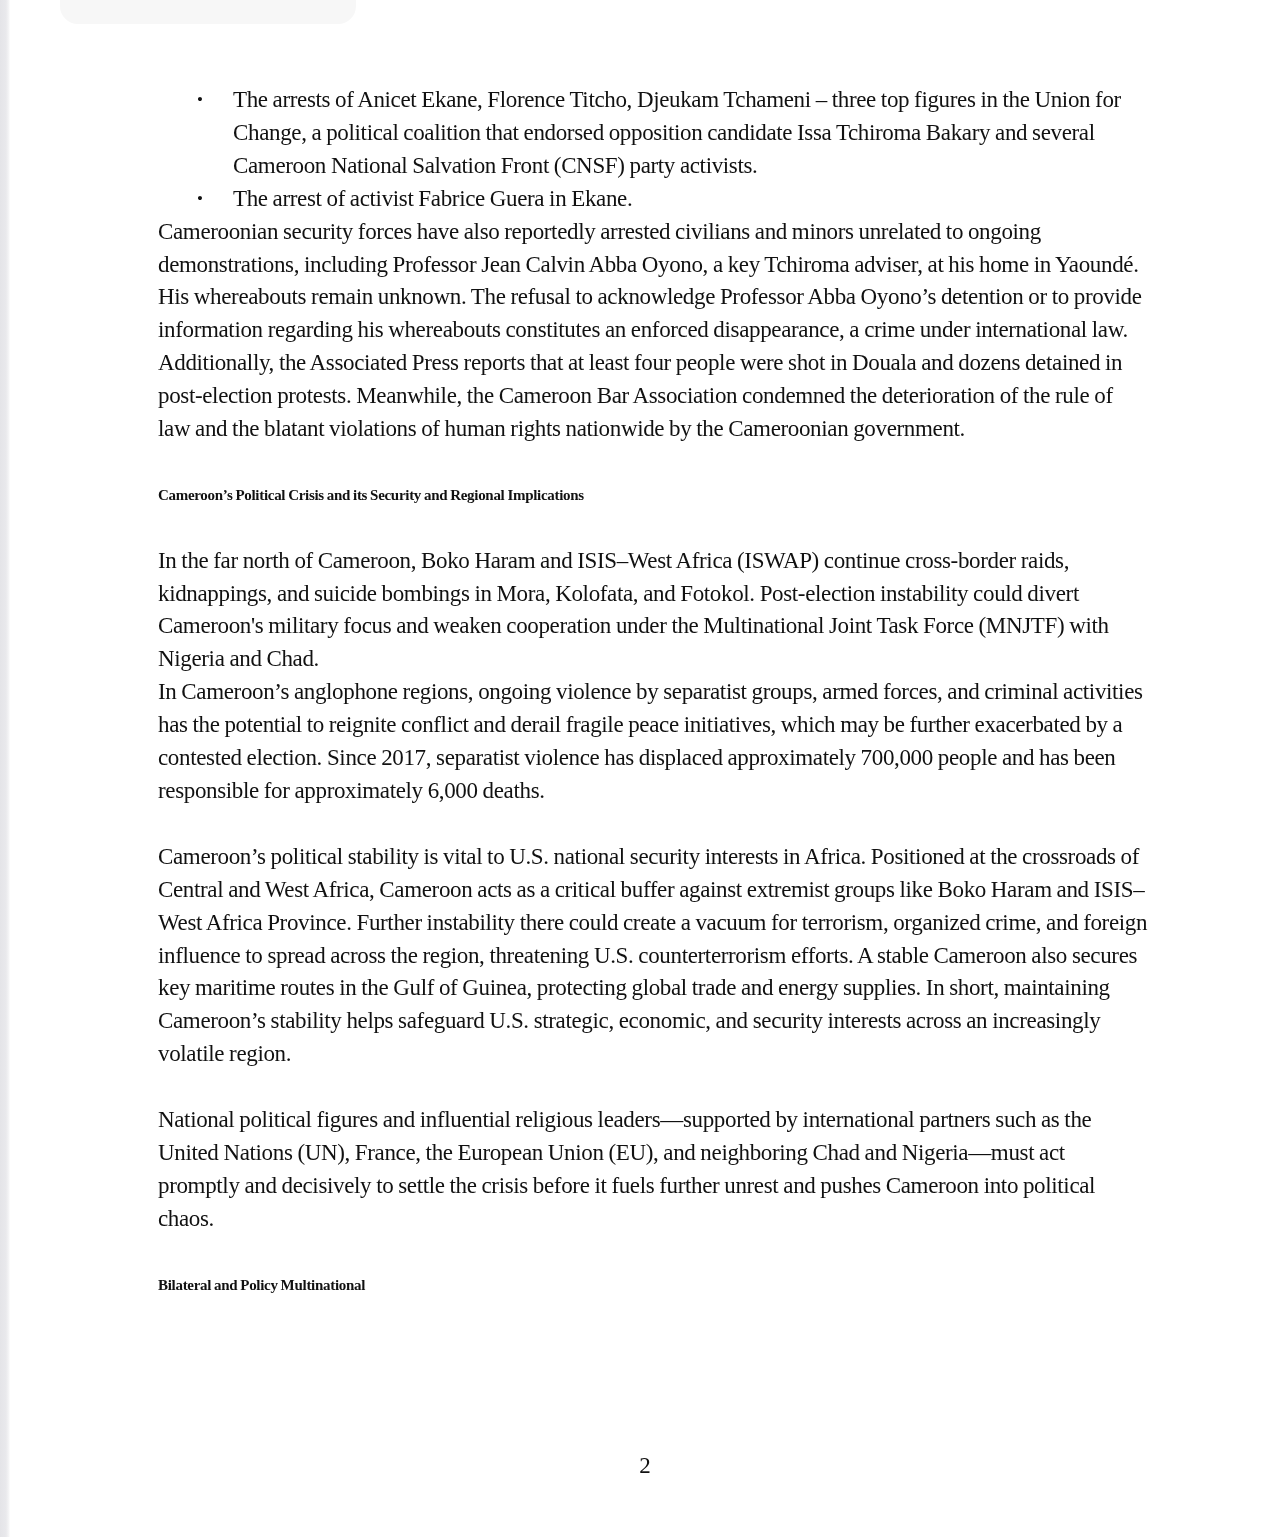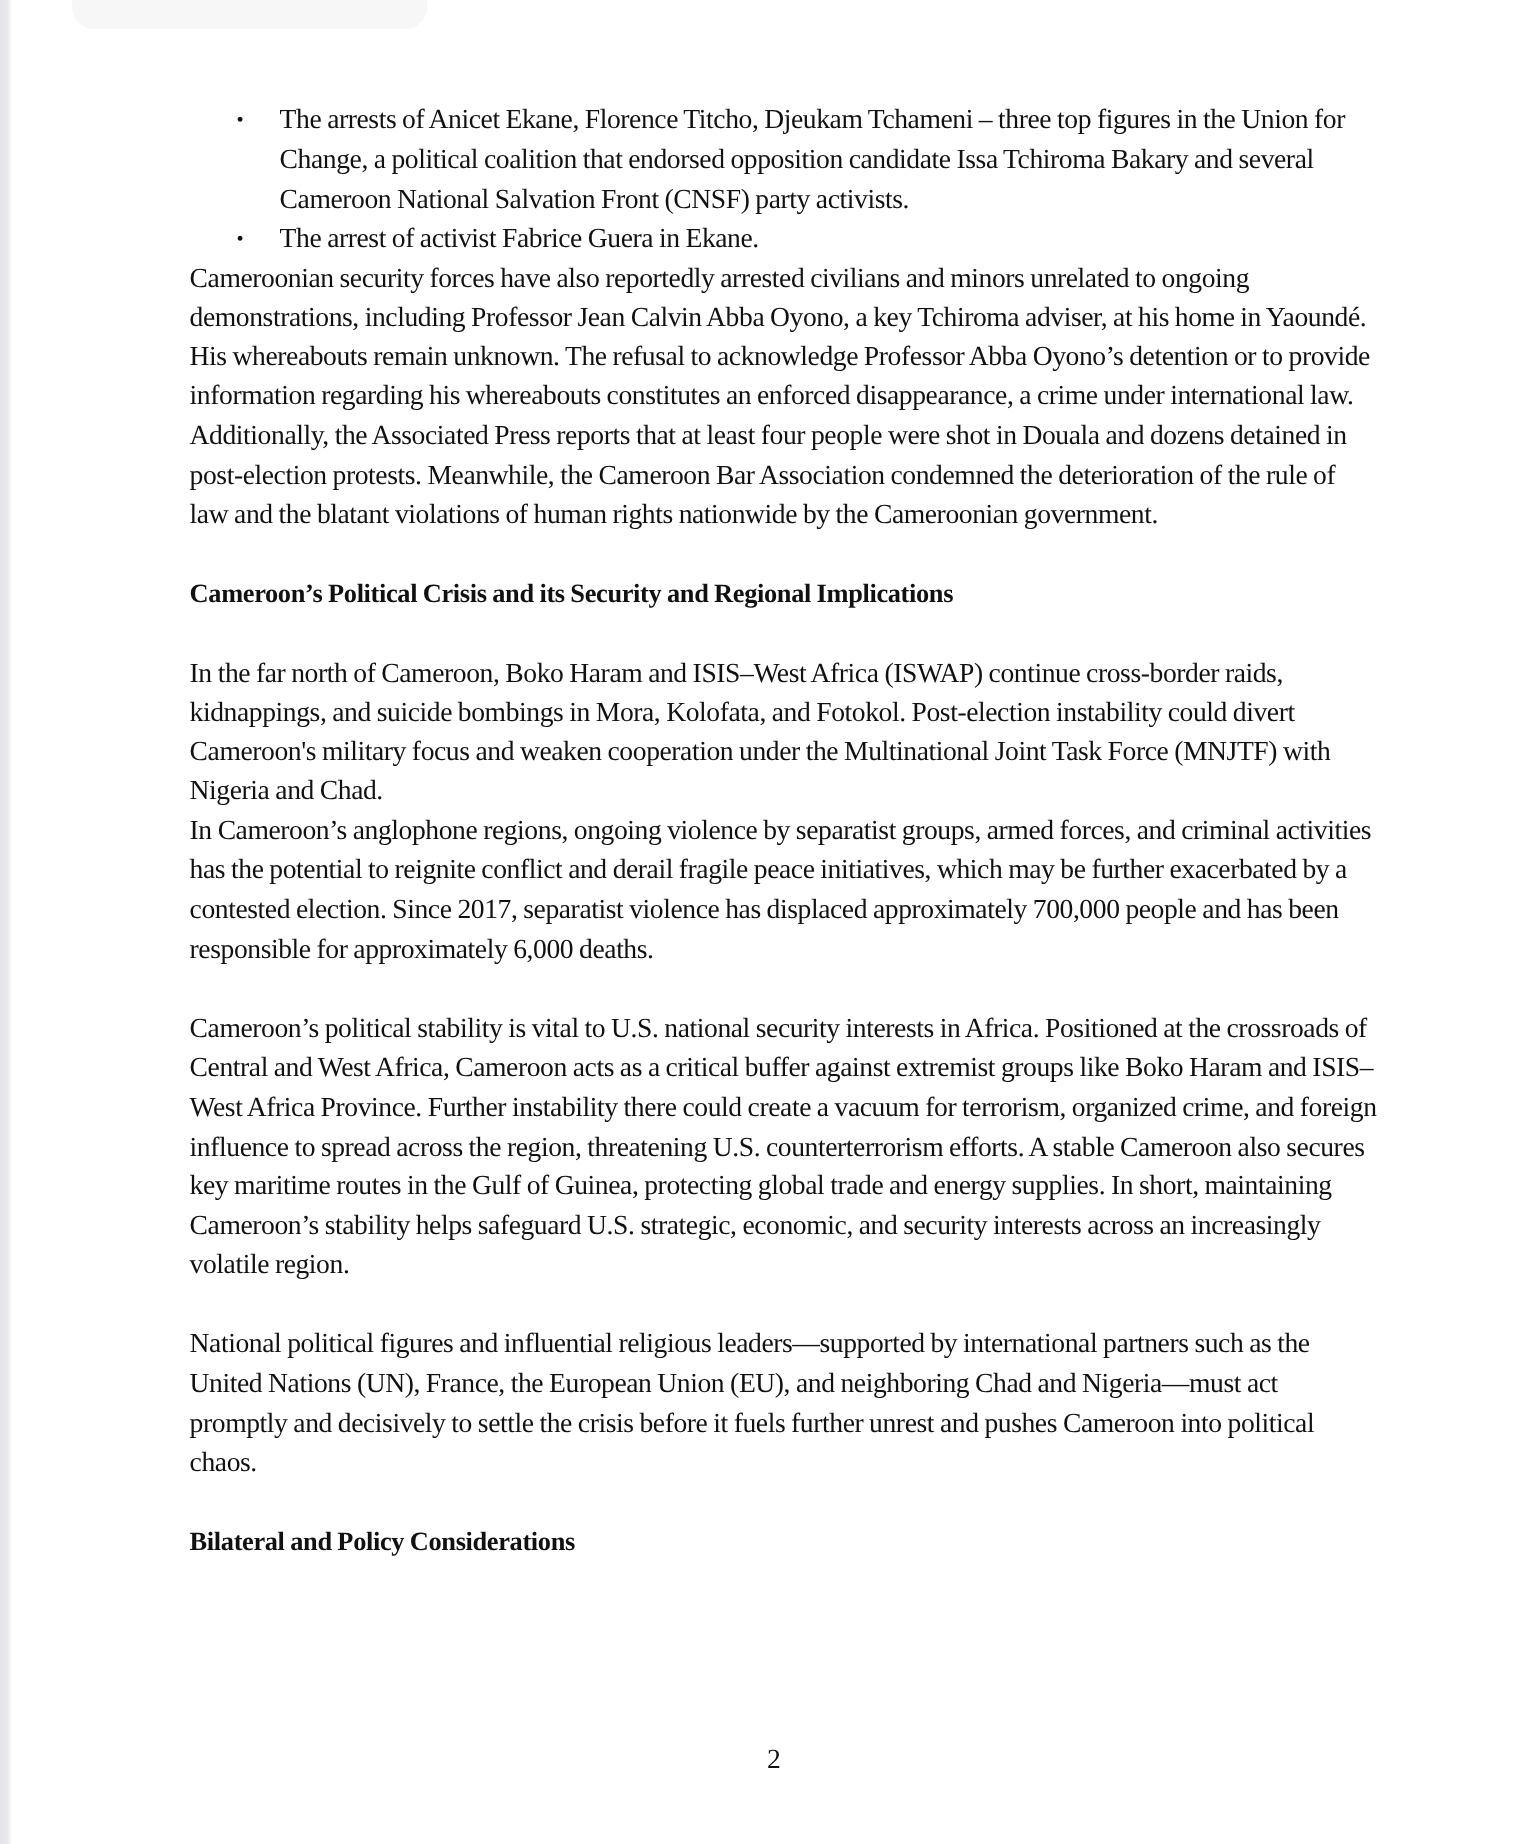--- a/index.html
+++ b/index.html
@@ -48,21 +48,21 @@
     .bullets li .dot {
       position: absolute;
       left: 39px;
       top: 0;
       font-size: 17px;
     }
     .para { margin: 0; }
     .gap { height: 32.9px; }
     .heading {
       font-weight: bold;
-      font-size: 22px;
+      font-size: 15px;
       letter-spacing: -0.3px;
     }
     .page-number {
       position: absolute;
       left: 0; width: 1265px;
       top: 1450px;
       text-align: center;
       padding-left: 25px;
       font-size: 23px;
       line-height: 32px;
@@ -95,16 +95,16 @@
   <p class="para">In the far north of Cameroon, Boko Haram and ISIS–West Africa (ISWAP) continue cross-border raids, kidnappings, and suicide bombings in Mora, Kolofata, and Fotokol. Post-election instability could divert Cameroon's military focus and weaken cooperation under the Multinational Joint Task Force (MNJTF) with Nigeria and Chad.</p>
   <p class="para">In Cameroon’s anglophone regions, ongoing violence by separatist groups, armed forces, and criminal activities has the potential to reignite conflict and derail fragile peace initiatives, which may be further exacerbated by a contested election.  Since 2017, separatist violence has displaced approximately 700,000 people and has been responsible for approximately 6,000 deaths.</p>
 
   <div class="gap"></div>
   <p class="para">Cameroon’s political stability is vital to U.S. national security interests in Africa. Positioned at the crossroads of Central and West Africa, Cameroon acts as a critical buffer against extremist groups like Boko Haram and ISIS–West Africa Province. Further instability there could create a vacuum for terrorism, organized crime, and foreign influence to spread across the region, threatening U.S. counterterrorism efforts. A stable Cameroon also secures key maritime routes in the Gulf of Guinea, protecting global trade and energy supplies. In short, maintaining Cameroon’s stability helps safeguard U.S. strategic, economic, and security interests across an increasingly volatile region.</p>
 
   <div class="gap"></div>
   <p class="para">National political figures and influential religious leaders—supported by international partners such as the United Nations (UN), France, the European Union (EU), and neighboring Chad and Nigeria—must act promptly and decisively to settle the crisis before it fuels further unrest and pushes Cameroon into political chaos.</p>
 
   <div class="gap"></div>
-  <h2 class="heading">Bilateral and Policy Considerations</h2>
+  <h2 class="heading">Bilateral and Policy Multinational</h2>
 </main>
 
 <div class="page-number">2</div>
 
 </body></html>

